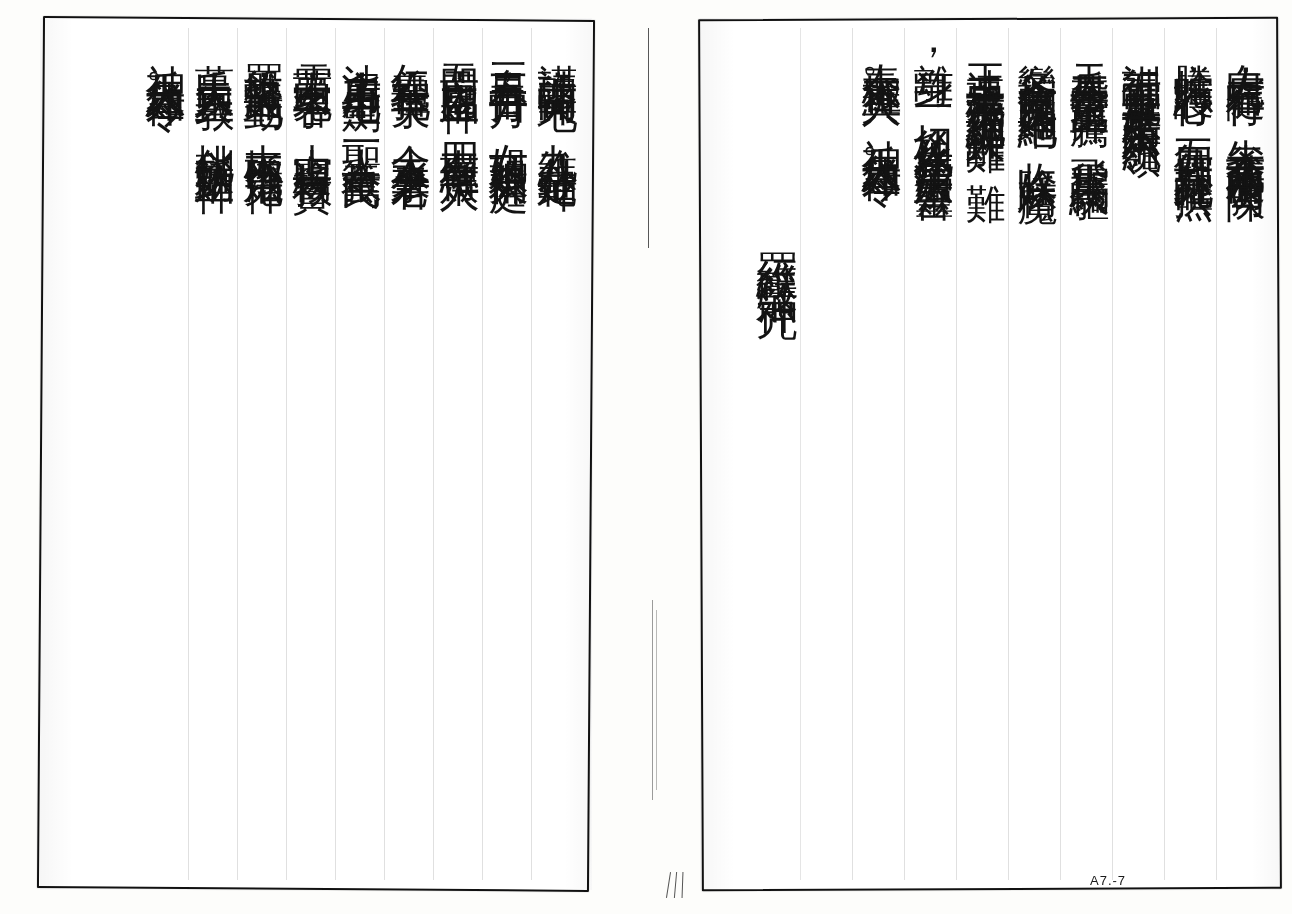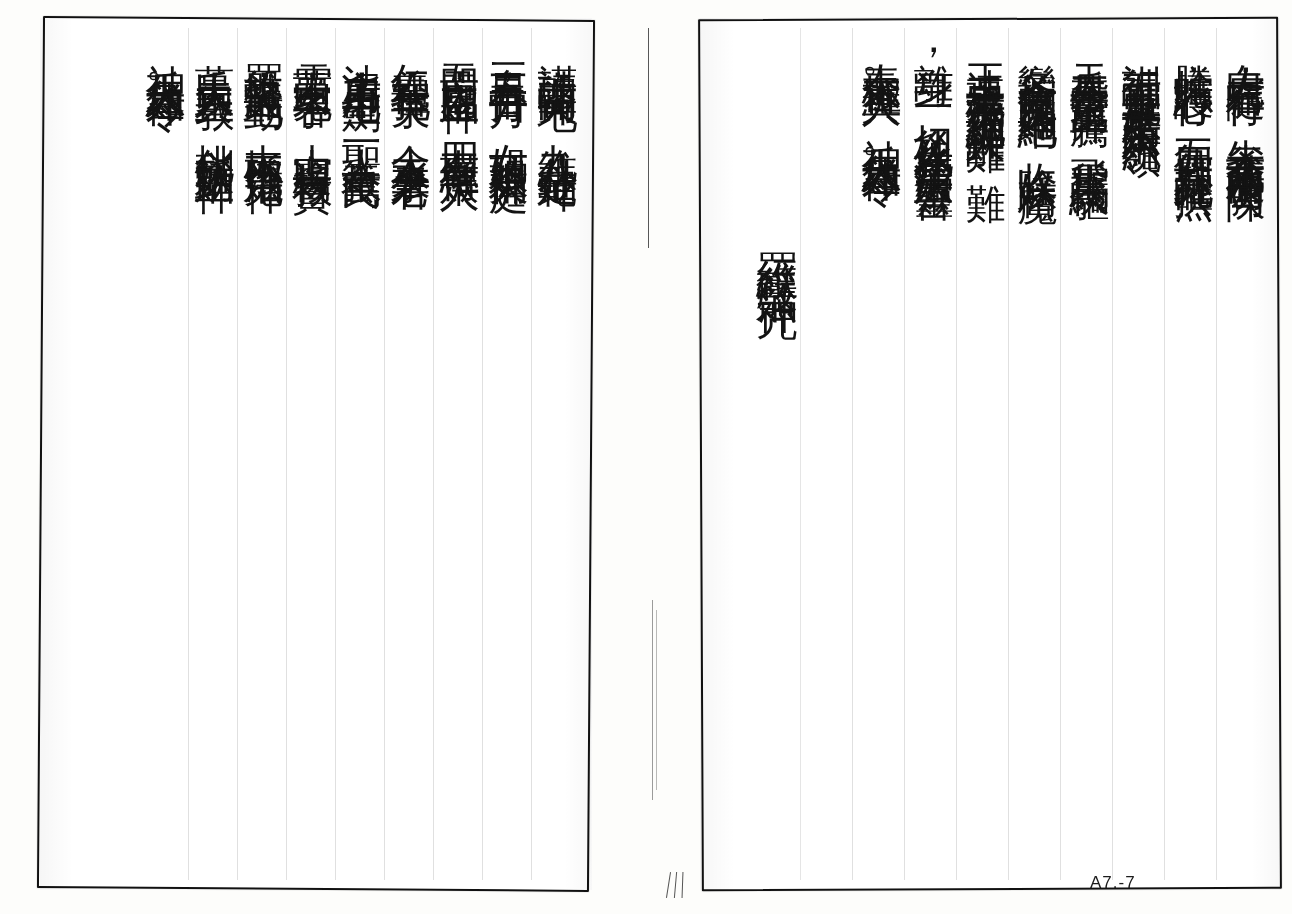--- a/index.html
+++ b/index.html
@@ -92,21 +92,21 @@
   }
   .t1 { left: 668px; top: 872px; transform: rotate(9deg); }
   .t2 { left: 675px; top: 872px; transform: rotate(5deg); }
   .t3 { left: 682px; top: 872px; transform: rotate(2deg); }
 
   .page-number {
     position: absolute;
     left: 1090px;
     top: 873px;
     font-family: "Liberation Sans", sans-serif;
-    font-size: 17px;
+    font-size: 13px;
     color: #1b1b1b;
     letter-spacing: 1px;
   }
 
   
   .scan-shade {
     position: absolute;
     inset: 0;
     pointer-events: none;
     background:

